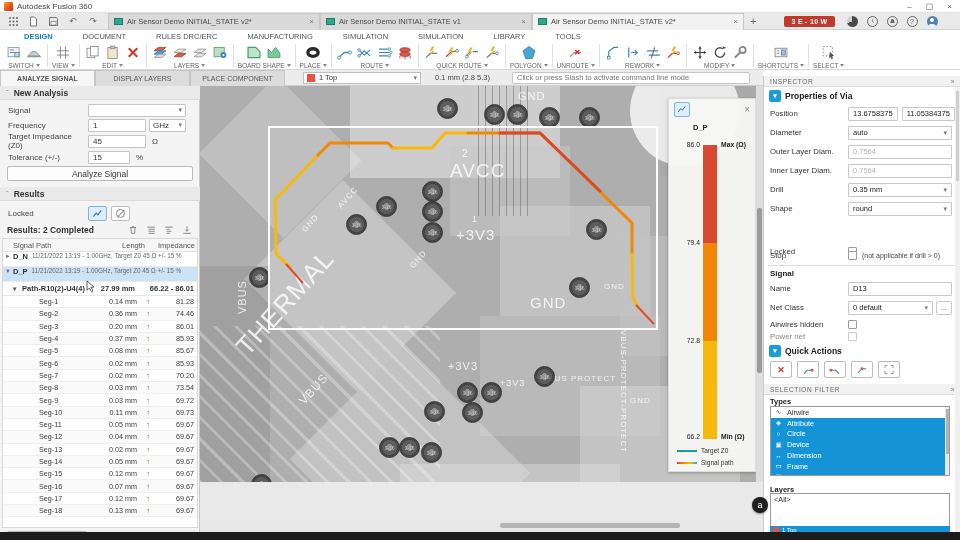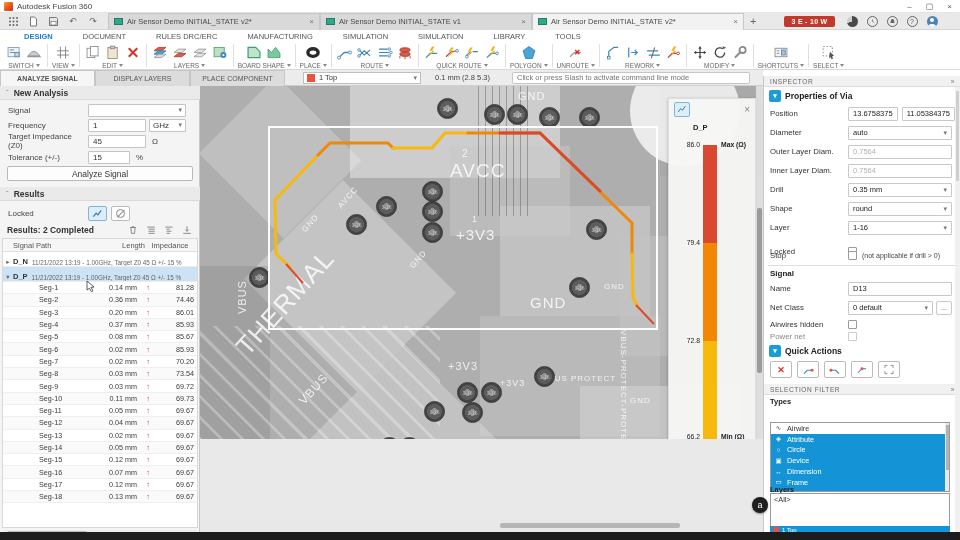--- a/index.html
+++ b/index.html
@@ -65,41 +65,41 @@
 .ovbtn.on{background:#ddeef9;border-color:#7db6da}
 .noicon{width:9px;height:9px;border:1.2px solid #888;border-radius:50%;position:relative}
 .noicon::after{content:"";position:absolute;left:-1px;top:3.2px;width:10px;height:1.2px;background:#888;transform:rotate(-45deg)}
 #res-status{position:absolute;left:0;width:200px;display:flex;align-items:center}
 #res-status b{font-size:8.5px;padding-left:7px}
 #res-tools{margin-left:auto;display:flex;gap:8px;padding-right:8px}
 #res-tools svg{width:10px;height:10px}
 
 #rtable{position:absolute;left:2px;top:152px;width:196px;height:290px;background:#fff;border:1px solid #d9d9d9}
 .th{display:flex;height:13px;background:#f6f6f6;border-bottom:1px solid #e2e2e2;font-size:7.5px;color:#555;align-items:center}
-.grow{height:15px;display:flex;align-items:flex-end;font-size:7px;border-bottom:1px solid #ececec;white-space:nowrap;overflow:hidden}
+.grow{height:15px;display:flex;align-items:flex-start;font-size:7px;border-bottom:1px solid #ececec;white-space:nowrap;overflow:hidden}
 .grow.selected{background:#cbe3f5}
 .grow .gcaret{width:10px;text-align:center;color:#666;font-size:6.5px;flex:none}
 .grow b{font-size:7.5px;margin-right:4px}
 .grow .meta{color:#666;font-size:6.3px}
 .prow{height:14px;display:flex;align-items:center;border-bottom:1px solid #e8e8e8;font-size:7.5px;font-weight:bold;position:relative}
 .prow .gcaret{width:9px;margin-left:10px;color:#555;font-size:6.5px}
 .prow .plen{margin-left:auto;white-space:nowrap}
 .prow .pimp{width:62px;text-align:right;padding-right:3px;white-space:nowrap}
 .seg-row{height:12.3px;display:flex;align-items:center;font-size:7.2px;color:#3a3a3a;border-bottom:1px solid #efefef}
 .seg-row:nth-child(even){background:#fafafa}
 .seg-row .sname{padding-left:36px;flex:none;width:92px}
 .seg-row .slen{width:42px;text-align:right}
 .seg-row .sarrow{width:22px;text-align:center;color:#c0392b;font-size:7.5px;font-weight:bold}
 .seg-row .simp{flex:1;text-align:right;padding-right:3px}
 #lp-hscroll{position:absolute;left:2px;top:444px;width:196px;height:6px;background:#ececec;border-radius:3px}
 #lp-hscroll .thumb{position:absolute;left:5px;top:1px;width:80px;height:4px;background:#b9b9b9;border-radius:2px}
 #cursor1{position:absolute;left:86px;top:194px;z-index:50}
 
 #canvas{position:absolute;left:200px;top:86px;width:563px;height:446px;background:#e9e9e9;overflow:hidden}
-#pcb{position:absolute;left:0;top:0;width:563px;height:353px;background:#aeaeae;overflow:hidden}
+#pcb{position:absolute;left:0;top:0;width:563px;height:396px;background:#aeaeae;overflow:hidden}
 .patch{position:absolute}
 .pcb-label{position:absolute;color:rgba(255,255,255,.8);white-space:nowrap;transform-origin:left top;letter-spacing:1px}
 .via{position:absolute;width:21px;height:21px;border-radius:50%;border:1px solid #2d2d2d;background:radial-gradient(circle,#8f8f8f 0 24%,#565656 25% 55%,#3c3c3c 56% 100%);display:flex;align-items:center;justify-content:center;opacity:.93}
 .via .vl{font-size:5px;color:rgba(255,255,255,.55);letter-spacing:0}
 #bbox{position:absolute;left:68px;top:40px;width:390px;height:204px;border:2px solid rgba(255,255,255,.95)}
 #tracesvg{position:absolute;left:0;top:0;width:563px;height:434px}
 #bigcircle{position:absolute;left:430px;top:-30px;width:110px;height:110px;border-radius:50%;background:rgba(255,255,255,.75)}
 
 #legend{position:absolute;left:468px;top:12px;width:88px;height:374px;background:rgba(246,246,244,.96);border:1px solid #dddddd;box-shadow:0 1px 3px rgba(0,0,0,.25);font-size:7px;color:#333}
 #legend .lhead{height:20px;display:flex;align-items:center;justify-content:space-between;padding:0 5px}
@@ -654,31 +654,37 @@
           </svg>
         <svg viewBox="0 0 12 12">
             <path d="M6 1.5v6M4 5.5l2 2 2-2M1.5 10h9" stroke="#777" fill="none"></path>
           </svg>
       </span>
     </div>
     <div id="rtable">
       <div class="th">
         <span style="padding-left:10px;flex:1">Signal Path</span>
         <span style="width:44px;text-align:right">Length</span>
-        <span style="width:52px;text-align:center;padding-right:2px">Impedance</span>
+        <span style="width:52px;text-align:right;padding-right:2px">Impedance</span>
       </div>
       <div class="grow">
         <span class="gcaret">▸</span>
         <b>D_N</b>
         <span class="meta">11/21/2022 13:19 - 1.00GHz, Target Z0 45 Ω +/- 15 %</span>
       </div>
       <div class="grow selected">
         <span class="gcaret">▾</span>
         <b>D_P</b>
         <span class="meta">11/21/2022 13:19 - 1.00GHz, Target Z0 45 Ω +/- 15 %</span>
+      </div>
+      <div class="prow">
+        <span class="gcaret">▾</span>
+        <span>Path-R10(2)-U4(4)</span>
+        <span class="plen">27.99 mm</span>
+        <span class="pimp">66.22 - 86.01</span>
       </div>
       <div>
           <div class="seg-row">
           <span class="sname">Seg-1</span>
           <span class="slen">0.14 mm</span>
           <span class="sarrow">↑</span>
           <span class="simp">81.28</span>
         </div>
           <div class="seg-row">
           <span class="sname">Seg-2</span>
@@ -1053,27 +1059,20 @@
           <span class="sc">▾</span>
         </span>
     </div>
     <div class="irow" style="top:125px">
       <span class="ilabel">Shape</span>
       <span class="iselect">
           <span>round</span>
           <span class="sc">▾</span>
         </span>
     </div>
-    <div class="irow" style="top:144px">
-      <span class="ilabel">Layer</span>
-      <span class="iselect">
-          <span>1-16</span>
-          <span class="sc">▾</span>
-        </span>
-    </div>
     <div class="irow" style="top:170px;height:11px">
       <span class="ilabel">Locked</span>
       <span class="chk"></span>
     </div>
     <div class="irow" style="top:174px;height:11px">
       <span class="ilabel">Stop</span>
       <span class="chk"></span>
       <span class="inote">(not applicable if drill &gt; 0)</span>
     </div>
     <div class="idivider" style="top:189px"></div>
@@ -1128,21 +1127,21 @@
           <svg viewBox="0 0 16 16">
             <path d="M3 3h3M3 3v3M13 13h-3M13 13v-3M13 3h-3M13 3v3M3 13h3M3 13v-3" stroke="#777" fill="none"></path>
           </svg>
         </span>
     </div>
     <div class="phead" style="top:308px">
       <span>SELECTION FILTER</span>
       <span class="pcollapse">»</span>
     </div>
     <div class="sf-label2" style="top:321px">Types</div>
-    <div class="sf-box" style="top:346px;height:70px">
+    <div class="sf-box" style="top:330px;height:70px">
       <div>
           <div class="sf-row">
           <span class="sf-ico">∿</span>
           <span>Airwire</span>
         </div>
           <div class="sf-row selected">
           <span class="sf-ico">◈</span>
           <span>Attribute</span>
         </div>
           <div class="sf-row selected">

